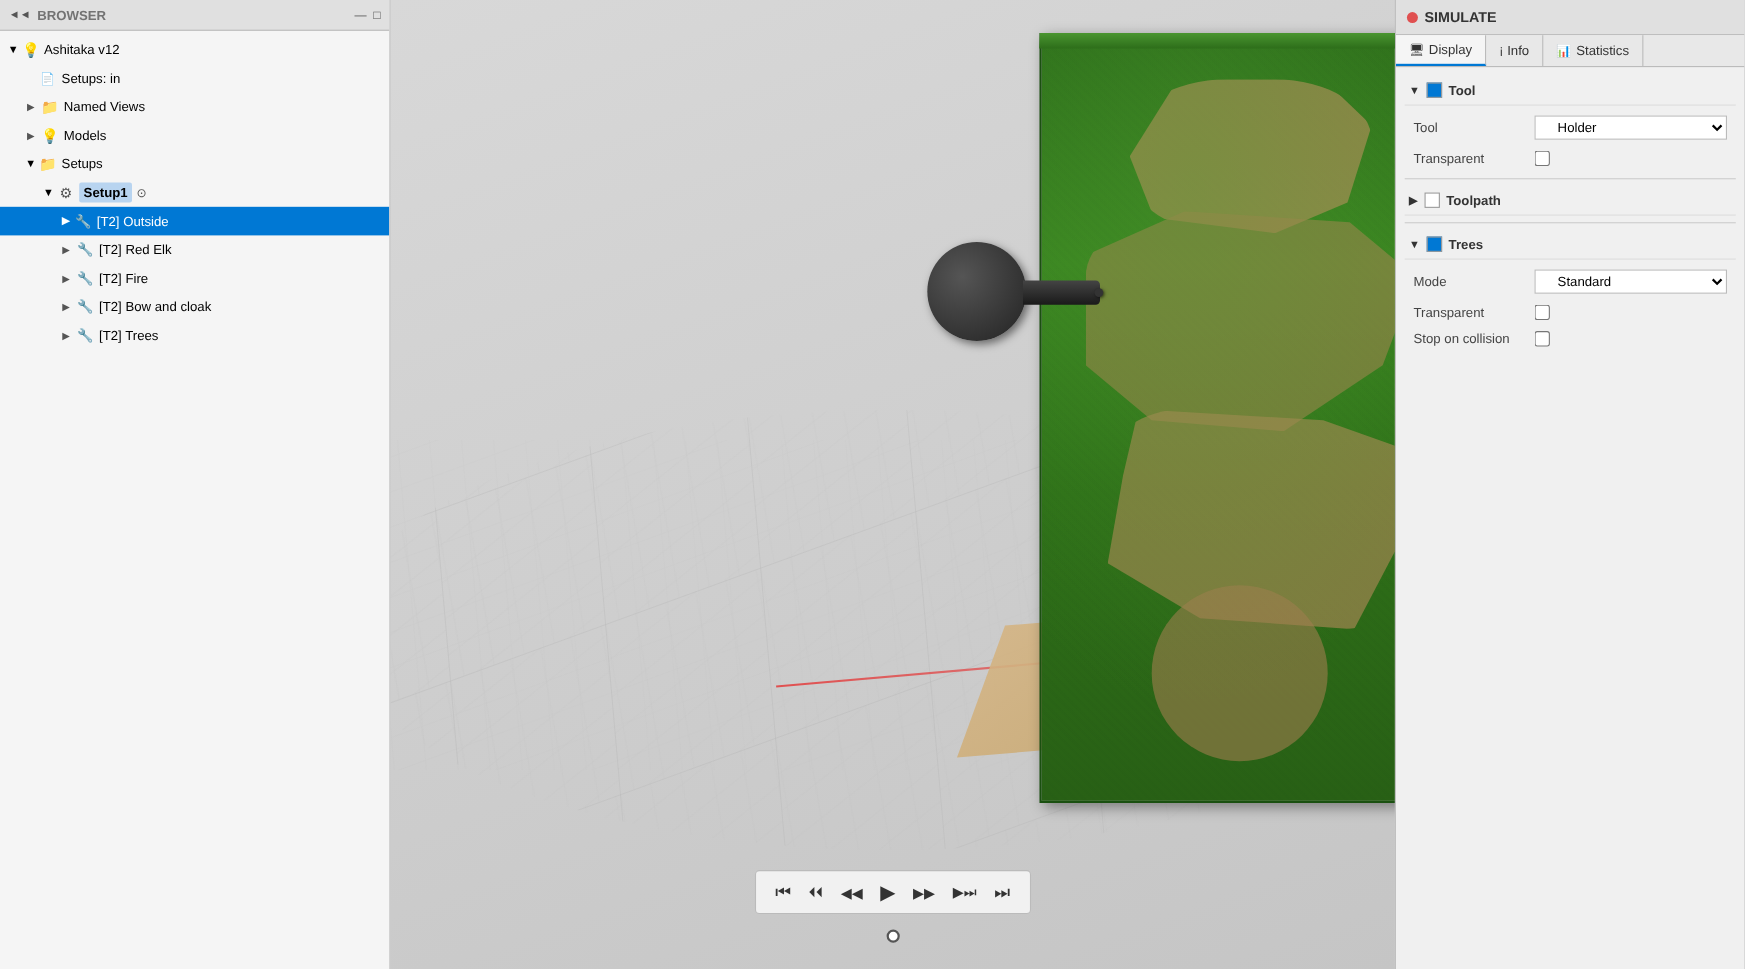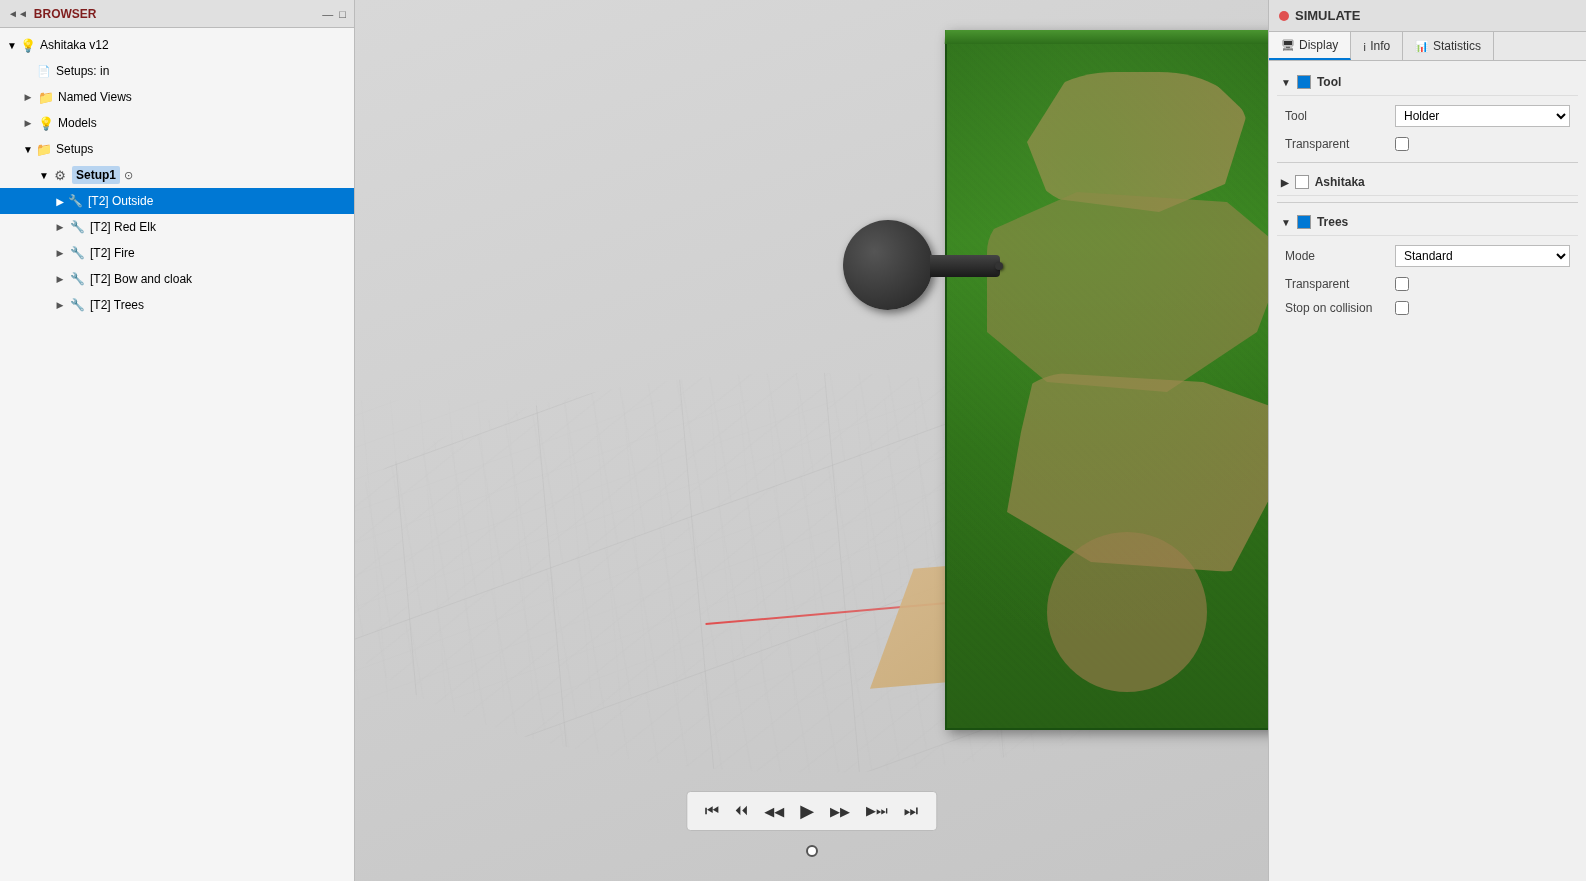--- a/index.html
+++ b/index.html
@@ -37,21 +37,21 @@
       border-bottom: 1px solid #bbb;
       display: flex;
       align-items: center;
       padding: 0 8px;
       gap: 6px;
     }
 
     .browser-title {
       font-size: 12px;
       font-weight: bold;
-      color: #7f1d1d;
+      color: #737373;
       flex: 1;
     }
 
     .browser-content {
       flex: 1;
       overflow-y: auto;
       padding: 4px 0;
     }
 
     .tree-item {
@@ -246,21 +246,21 @@
       flex-shrink: 0;
       color: #444;
     }
 
     .prop-select {
       flex: 1;
       height: 22px;
       font-size: 12px;
       border: 1px solid #bbb;
       background: white;
-      padding: 0 4px;
+      padding: 0 16px;
       cursor: pointer;
     }
 
     .prop-checkbox {
       width: 14px;
       height: 14px;
       border: 1px solid #999;
       background: white;
       display: inline-block;
     }
@@ -512,21 +512,21 @@
           <span class="prop-label">Transparent</span>
           <input type="checkbox" style="width: 14px; height: 14px;">
         </div>
       </div>
 
       <div class="section-divider"></div>
 
       <div class="section-header">
         <span class="arrow">▶</span>
         <span class="prop-checkbox" style="border:1px solid #999;background:white;"></span>
-        <span>Ashitaka</span>
+        <span>Toolpath</span>
       </div>
 
       <div class="section-divider"></div>
 
       <div class="section-header">
         <span class="arrow">▼</span>
         <span class="prop-checkbox checked"></span>
         <span>Trees</span>
       </div>
 

